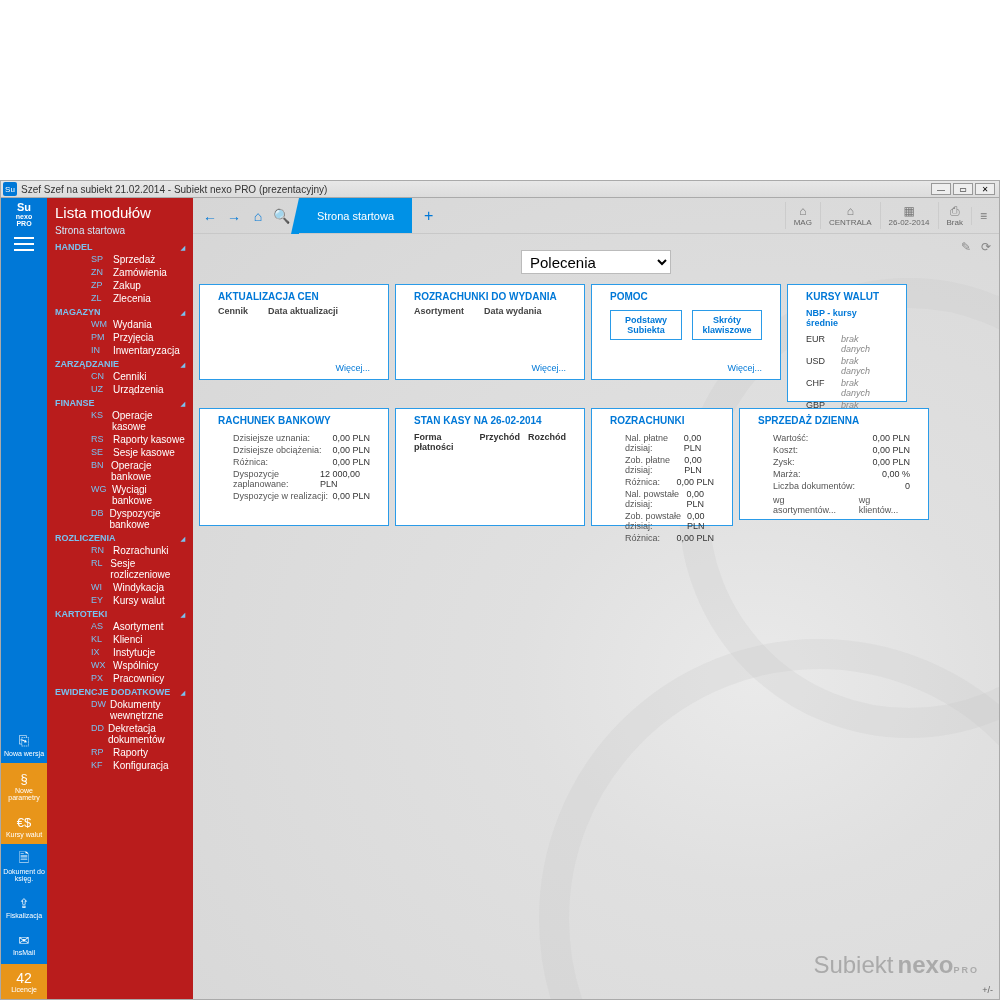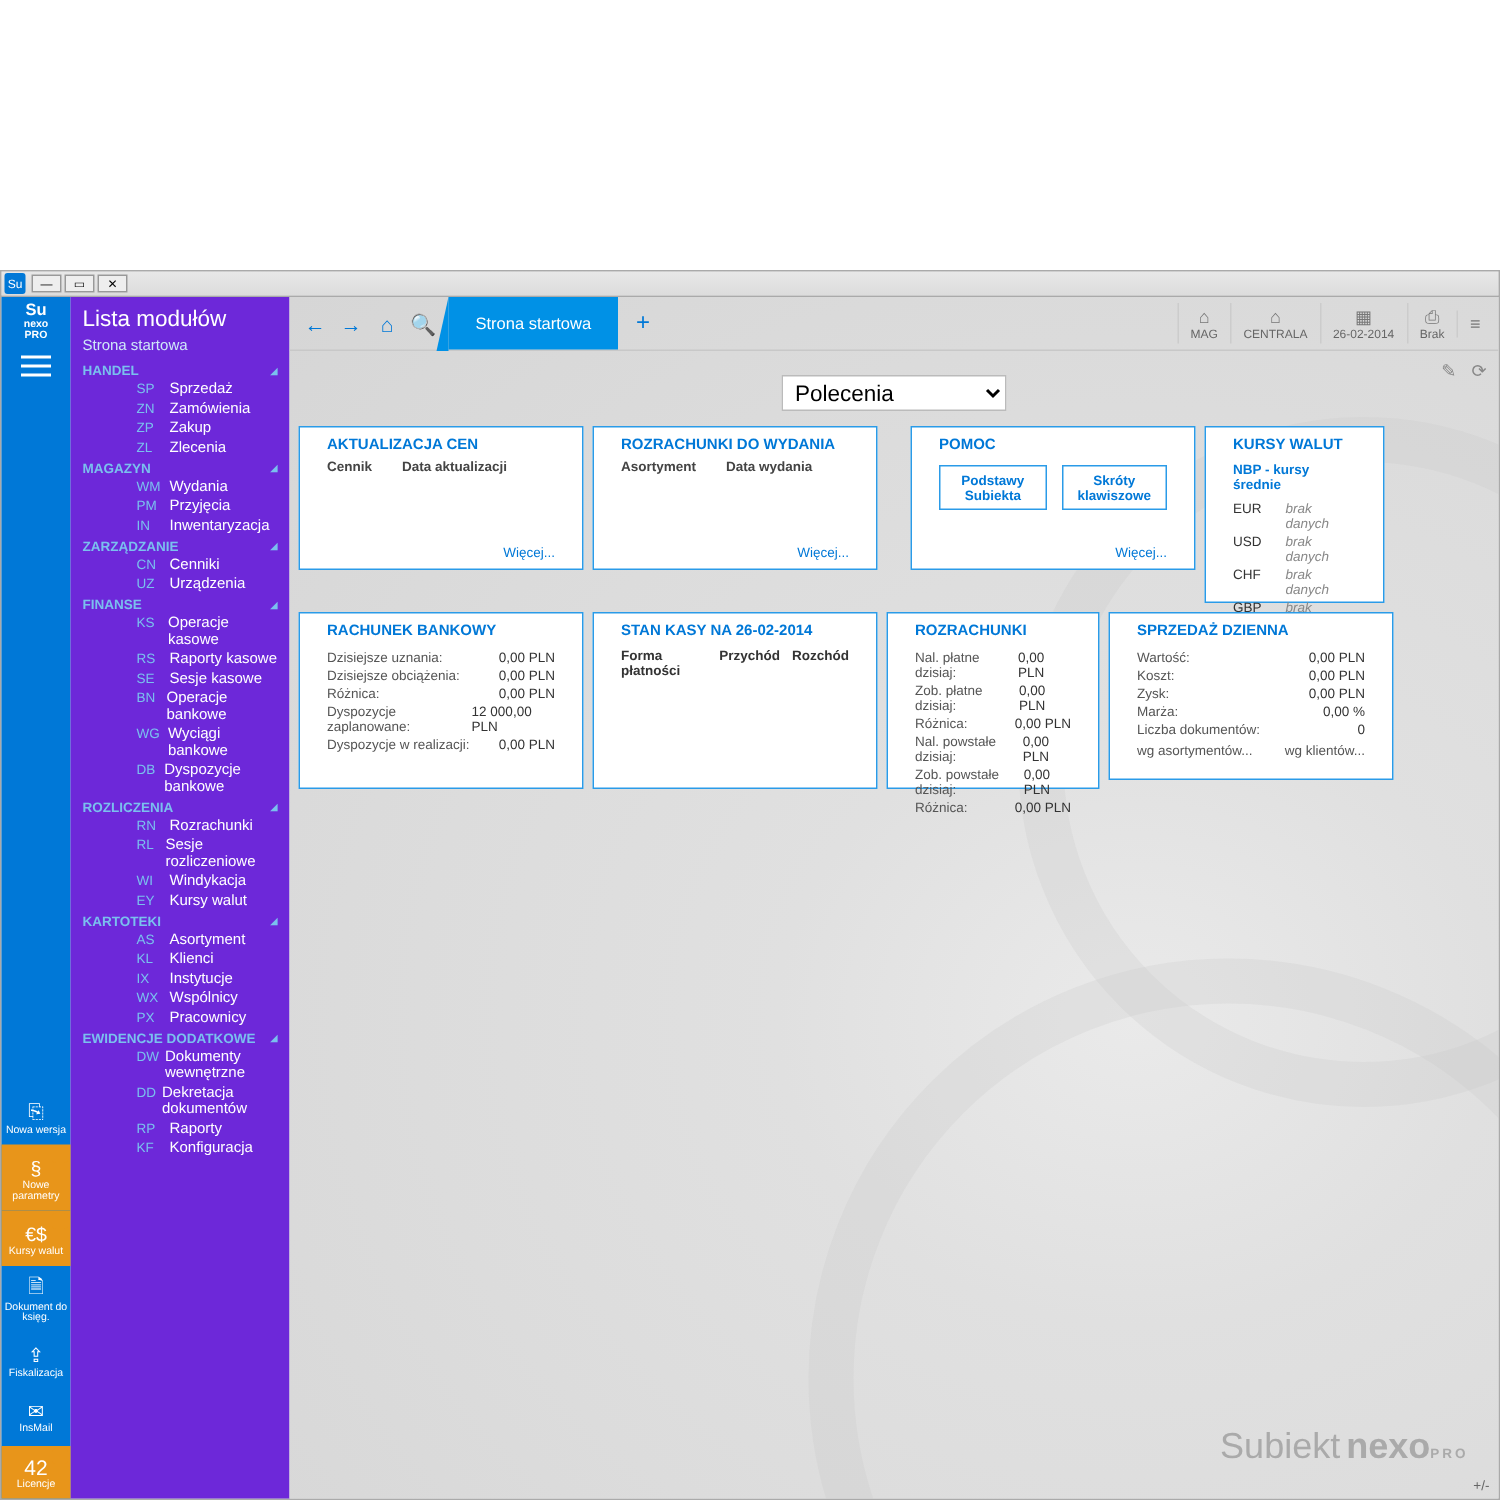--- a/index.html
+++ b/index.html
@@ -14,21 +14,21 @@
 .app { flex:1; display:flex; min-height:0; border:1px solid #aaa; border-top:none; background: #e8e8e8; }
 .leftbar { width:46px; background:#0078d7; display:flex; flex-direction:column; align-items:center; color:#fff; font-size:7px; }
 .leftbar .logo { width:100%; padding:4px 2px; font-size:11px; font-weight:bold; text-align:center; line-height:1;}
 .leftbar .logo small { font-size:7px; display:block;}
 .leftbar .hamb { margin:6px 0 auto 0; width:20px; height:14px; border-top:2px solid #fff; border-bottom:2px solid #fff; position:relative;}
 .leftbar .hamb::before { content:''; position:absolute; top:4px; left:0; right:0; height:2px; background:#fff;}
 .leftbar .li { width:100%; padding:6px 2px; text-align:center; position:relative;}
 .leftbar .li .ibox { height:18px; display:flex; align-items:center; justify-content:center; font-size:13px;}
 .leftbar .li.orange { background:#e8951a; }
 .leftbar .badge { position:absolute; top:2px; right:2px; width:10px; height:10px; background:#e8951a; border-radius:2px;}
-.sidebar { width:146px; background:#6d28d9; color:#fff; font-size:10px; overflow:hidden; display:flex; flex-direction:column;}
+.sidebar { width:146px; background:#b91c1c; color:#fff; font-size:10px; overflow:hidden; display:flex; flex-direction:column;}
 .sidebar h2 { font-size:15px; font-weight:normal; padding:6px 8px 2px; color:#fff;}
 .sidebar .start { padding:2px 8px 4px; color:#cfe7f9; font-size:10px;}
 .sidebar .sect { padding:2px 8px 1px; color:#7ac0ee; font-size:9px; font-weight:bold; display:flex; justify-content:space-between; align-items:center;}
 .sidebar .sect::after { content:'◢'; font-size:6px; color:#7ac0ee;}
 .sidebar .item { padding:1px 8px; color:#fff; display:flex; gap:4px; cursor:pointer;margin-left:36px;}
 .sidebar .item .code { color:#7ac0ee; width:18px; font-size:9px;}
 .main { flex:1; display:flex; flex-direction:column; background: radial-gradient(ellipse at 70% 60%, #eaeaea 0%, #e0e0e0 30%, #dcdcdc 60%, #d6d6d6 100%); position:relative; overflow:hidden;}
 .main::before, .main::after { content:''; position:absolute; border-radius:50%; border:30px solid rgba(200,200,200,0.25); }
 .main::before { width:400px; height:400px; right:-140px; top:80px;}
 .main::after { width:500px; height:500px; right:-100px; bottom:-200px;}
@@ -46,45 +46,46 @@
 .searchrow input { width:250px; height:22px; border:1px solid #bbb; padding:0 8px; font-style:italic; color:#888; font-size:11px; background:#fff;}
 .searchrow select { width:150px; height:24px; border:1px solid #bbb; font-size:15px; background:#fff; padding:0 4px;}
 .editicons { position:absolute; right:8px; top:42px; display:flex; gap:10px; color:#888; font-size:12px; z-index:3;}
 .cards { padding:0 6px; display:flex; flex-wrap:wrap; gap:6px; align-content:flex-start; position:relative; z-index:2;}
 .card { border:1px solid #2a9be8; background:#fff; padding:6px 18px; font-size:9px; color:#555;}
 .card h3 { color:#0078d7; font-size:10px; font-weight:bold; margin-bottom:4px;}
 .card .cols { display:flex; gap:20px; font-weight:bold; color:#444; font-size:9px;}
 .card .more { text-align:right; color:#0078d7; margin-top:auto; font-size:9px;}
 .card.c1 { width:190px; height:96px; display:flex; flex-direction:column;}
 .card.c2 { width:190px; height:96px; display:flex; flex-direction:column;}
-.card.c3 { width:190px; height:96px; display:flex; flex-direction:column;margin-left:16px;}
+.card.c3 { width:190px; height:96px; display:flex; flex-direction:column;}
 .btnrow { display:flex; gap:10px; margin-top:4px;}
 .hbtn { border:1px solid #2a9be8; color:#0078d7; padding:4px 8px; font-size:9px; text-align:center; cursor:pointer;font-weight:bold;}
 .card.wide { display:flex; flex-direction:column; gap:2px;}
-.row { display:flex; justify-content:space-between; font-size:9px; padding:1px 0;}
+.row { display:flex; justify-content:space-between; font-size:9px; padding:1px 0;margin-left:15px;}
 .row.blue { color:#0078d7;}
 .row .lbl { color:#555;}
 .row .val { color:#333;}
 .card .sub { color:#0078d7; font-weight:bold; font-size:9px; margin-bottom:3px;}
 .curr .crow { display:flex; gap:10px; font-size:9px; padding:1px 0;}
 .curr .crow .cc { width:26px; color:#333;}
 .curr .crow .cv { color:#888; font-style:italic;}
 .brand { position:absolute; right:20px; bottom:20px; font-size:24px; color:#aaa; display:flex; align-items:flex-end; gap:4px; z-index:1;}
 .brand .nexo { font-weight:bold; }
 .brand small { font-size:9px; letter-spacing:2px;}
 .pm { position:absolute; right:6px; bottom:4px; font-size:9px; color:#666; z-index:3;}
 .hdr3 { display:flex; justify-content:center; font-weight:bold; font-size:9px; color:#333; gap:8px;}
 </style>
 </head>
 <body>
 
 <div class="container">
   <div class="spacer-top"></div>
   <div class="titlebar">
     <div class="icon">Su</div>
+    <div class="title">Szef Szef na subiekt 21.02.2014 - Subiekt nexo PRO (prezentacyjny)</div>
     <div class="winbtns">
       <div>—</div>
       <div>▭</div>
       <div>✕</div>
     </div>
   </div>
   <div class="app">
     <div class="leftbar">
       <div class="logo">
         <span>Su</span><small>nexo</small><small>PRO</small>

